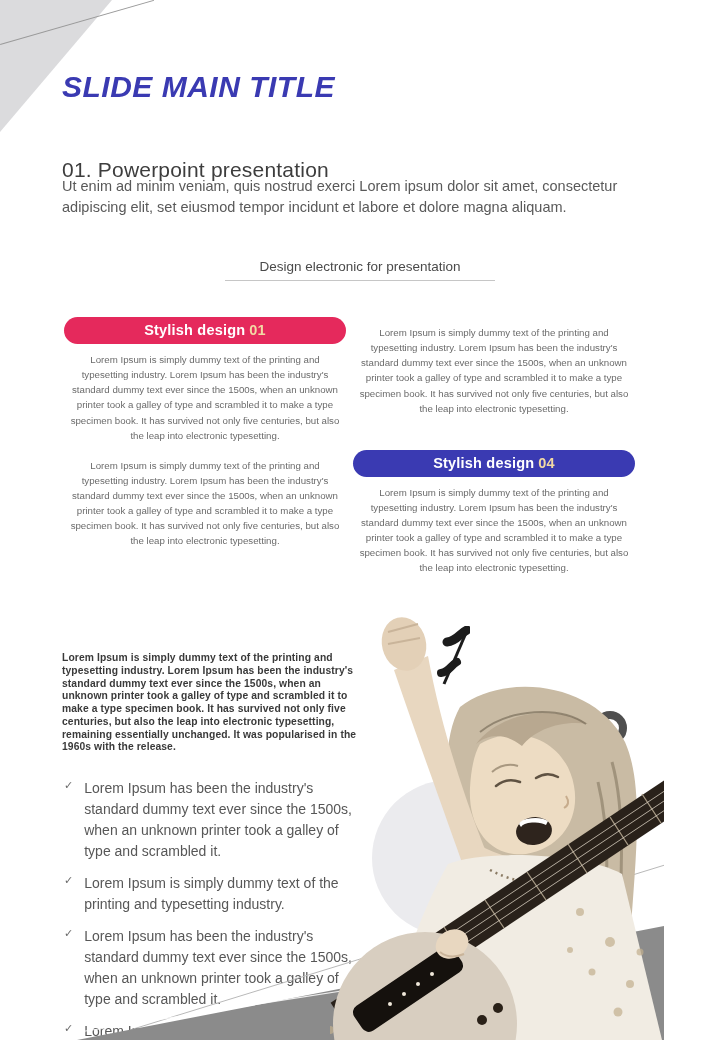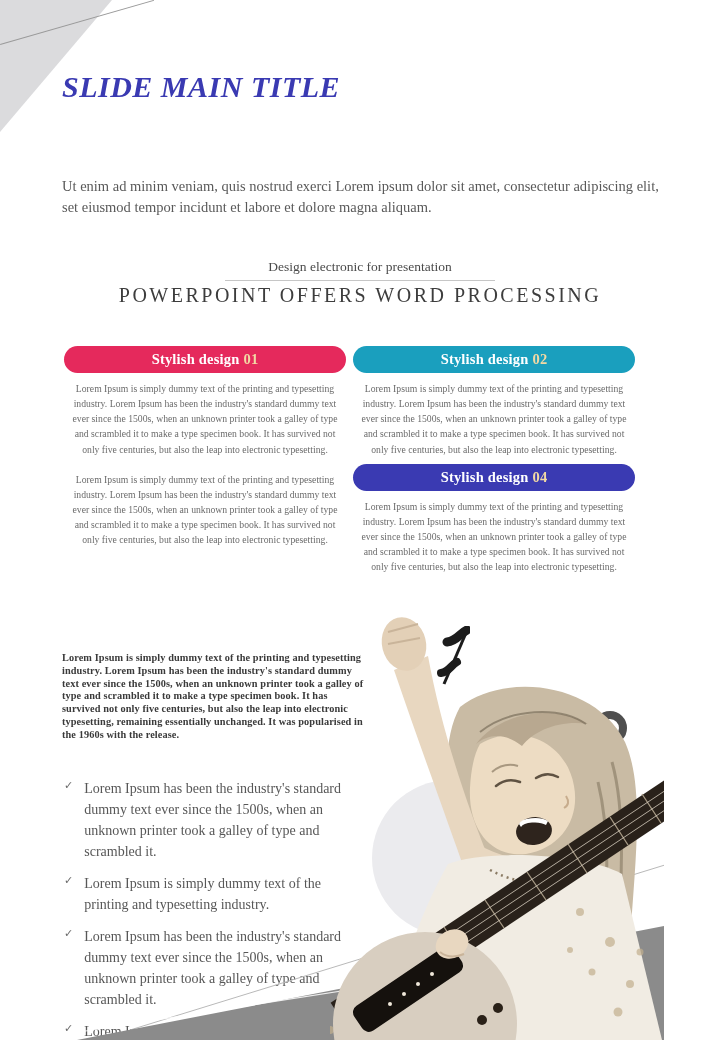--- a/index.html
+++ b/index.html
@@ -1,39 +1,39 @@
 <!DOCTYPE html>
 <html><head>
 <meta charset="utf-8">
 <style>
   html,body{margin:0;padding:0;background:#ffffff;}
   #page{
     position:relative;width:664px;height:1040px;overflow:hidden;background:#ffffff;
-    font-family:Liberation Serif, serif;
+    font-family:Liberation Sans, sans-serif;
   }
   
   .tl-triangle{position:absolute;left:0;top:0;width:112px;height:132px;
     background:#dbdbdd;clip-path:polygon(0 0,100% 0,0 100%);}
   .tl-line{position:absolute;left:0;top:44px;width:160px;height:0;
     border-top:1px solid #9a9a9a;transform:rotate(-16deg);transform-origin:0 0;}
   
   .main-title{position:absolute;left:62px;top:70px;font-size:30px;font-weight:bold;
     font-style:italic;color:#3a3ab2;letter-spacing:.5px;white-space:nowrap;}
   .intro-heading{position:absolute;left:62px;top:158px;font-size:21px;color:#3d3d3d;
     font-weight:400;letter-spacing:.2px;}
   .intro-body{position:absolute;left:62px;top:176px;width:608px;font-size:14.5px;
     color:#595959;line-height:1.45;}
   .eyebrow{position:absolute;left:0;top:259px;width:720px;text-align:center;
     font-size:13.5px;color:#4a4a4a;}
   .eyebrow-rule{position:absolute;left:225px;top:280px;width:270px;height:0;
     border-top:1px solid #c6c6c6;}
   .section-heading{position:absolute;left:0;top:284px;width:720px;text-align:center;
     font-size:20px;color:#3d3d3d;letter-spacing:2.5px;font-weight:400;}
   
-  .cards{position:absolute;left:64px;top:346px;width:596px;
+  .cards{position:absolute;left:64px;top:317px;width:596px;
     display:grid;grid-template-columns:282px 282px;column-gap:32px;row-gap:28px;gap:7px;}
   .card{width:282px;}
   .pill{height:27px;border-radius:14px;text-align:center;line-height:27px;
     color:#ffffff;font-size:14.5px;font-weight:600;letter-spacing:.2px;}
   .pill .num{color:#f2d9a4;margin-left:4px;}
   .card.c1 .pill{background:#e5295c;}
   .card.c2 .pill{background:#1a9fbe;}
   .card.c3 .pill{background:#f6851d;}
   .card.c4 .pill{background:#3a3ab2;}
   .card-body{margin-top:8px;font-size:9.7px;line-height:1.56;color:#6b6b6b;
@@ -57,33 +57,32 @@
 </head>
 <body>
 
 <div id="page">
 
   <div class="tl-triangle"></div>
   <div class="tl-line"></div>
 
   <div class="main-title">SLIDE MAIN TITLE</div>
 
+  <div class="intro-heading">01. Powerpoint presentation</div>
   <div class="intro-body">Ut enim ad minim veniam, quis nostrud exerci  Lorem ipsum dolor sit amet, consectetur adipiscing elit, set eiusmod tempor incidunt et labore et dolore magna aliquam.</div>
 
   <div class="eyebrow">Design electronic for presentation</div>
   <div class="eyebrow-rule"></div>
-  <div class="section-heading">POWERPOINT OFFERS WORD PROCESSING</div>
 
   <div class="cards">
     <div class="card c1">
       <div class="pill"><span>Stylish design</span><span class="num">01</span></div>
       <div class="card-body">Lorem Ipsum is simply dummy text of the printing and typesetting industry. Lorem Ipsum has been the industry's standard dummy text ever since the 1500s, when an unknown printer took a galley of type and scrambled it to make a type specimen book. It has survived not only five centuries, but also the leap into electronic typesetting.</div>
     </div>
     <div class="card c2">
-      <div class="pill"><span>Stylish design</span><span class="num">02</span></div>
       <div class="card-body">Lorem Ipsum is simply dummy text of the printing and typesetting industry. Lorem Ipsum has been the industry's standard dummy text ever since the 1500s, when an unknown printer took a galley of type and scrambled it to make a type specimen book. It has survived not only five centuries, but also the leap into electronic typesetting.</div>
     </div>
     <div class="card c3">
       <div class="card-body">Lorem Ipsum is simply dummy text of the printing and typesetting industry. Lorem Ipsum has been the industry's standard dummy text ever since the 1500s, when an unknown printer took a galley of type and scrambled it to make a type specimen book. It has survived not only five centuries, but also the leap into electronic typesetting.</div>
     </div>
     <div class="card c4">
       <div class="pill"><span>Stylish design</span><span class="num">04</span></div>
       <div class="card-body">Lorem Ipsum is simply dummy text of the printing and typesetting industry. Lorem Ipsum has been the industry's standard dummy text ever since the 1500s, when an unknown printer took a galley of type and scrambled it to make a type specimen book. It has survived not only five centuries, but also the leap into electronic typesetting.</div>
     </div>
   </div>

